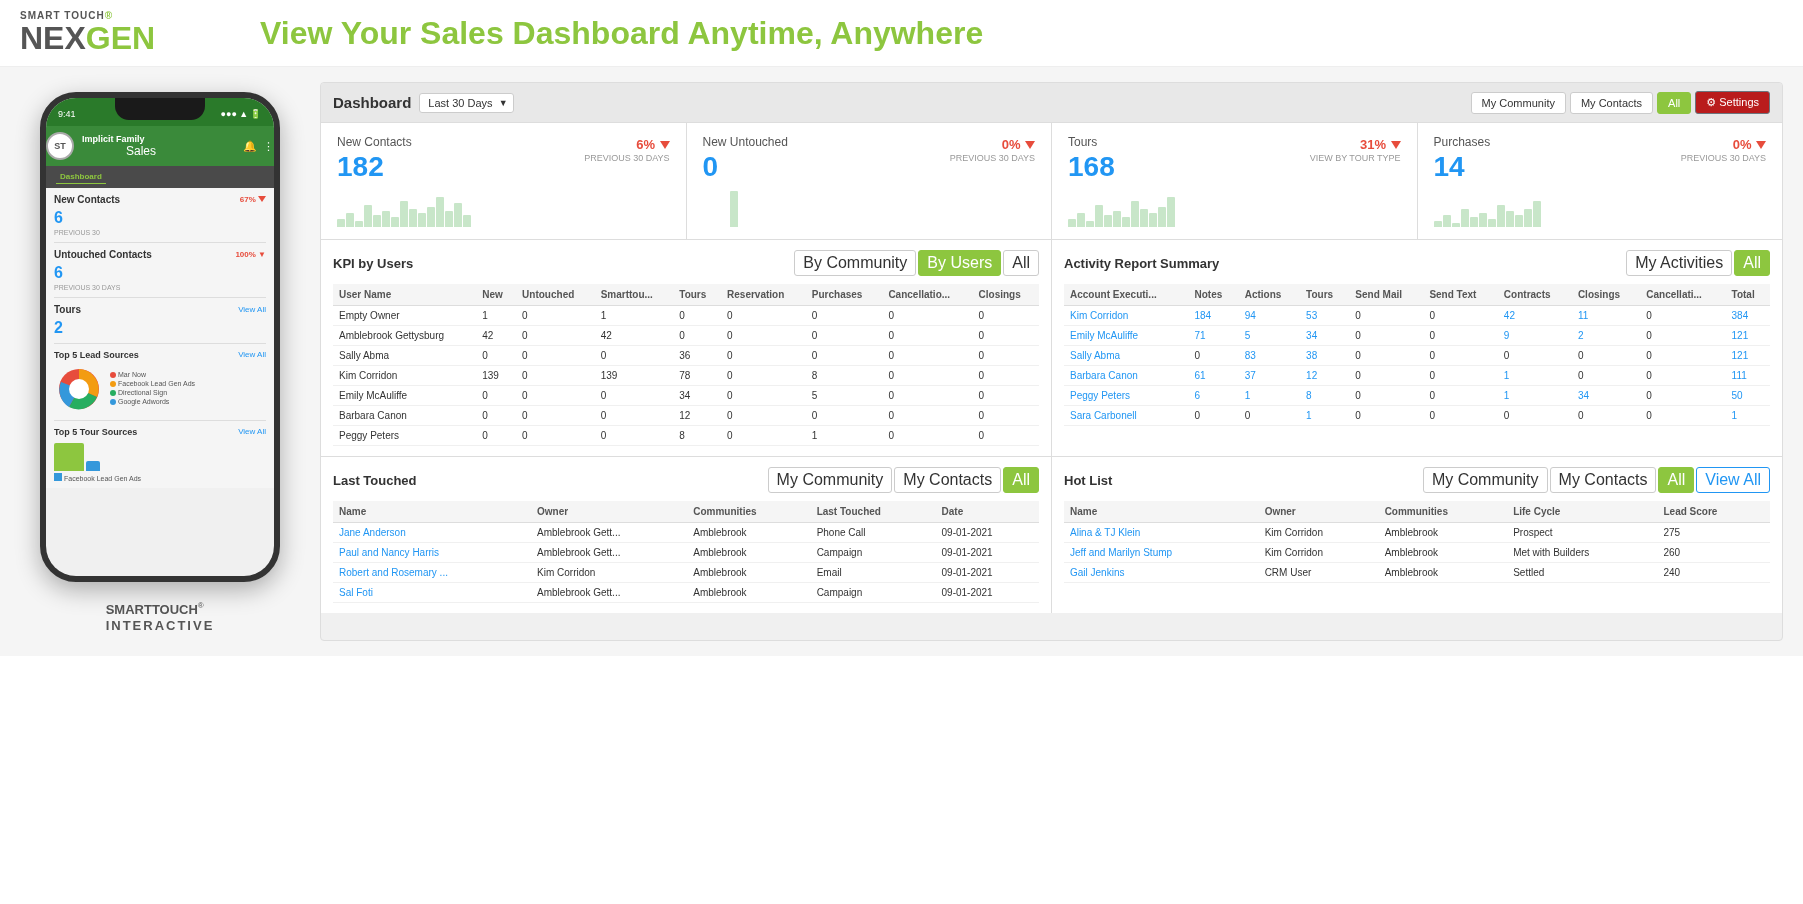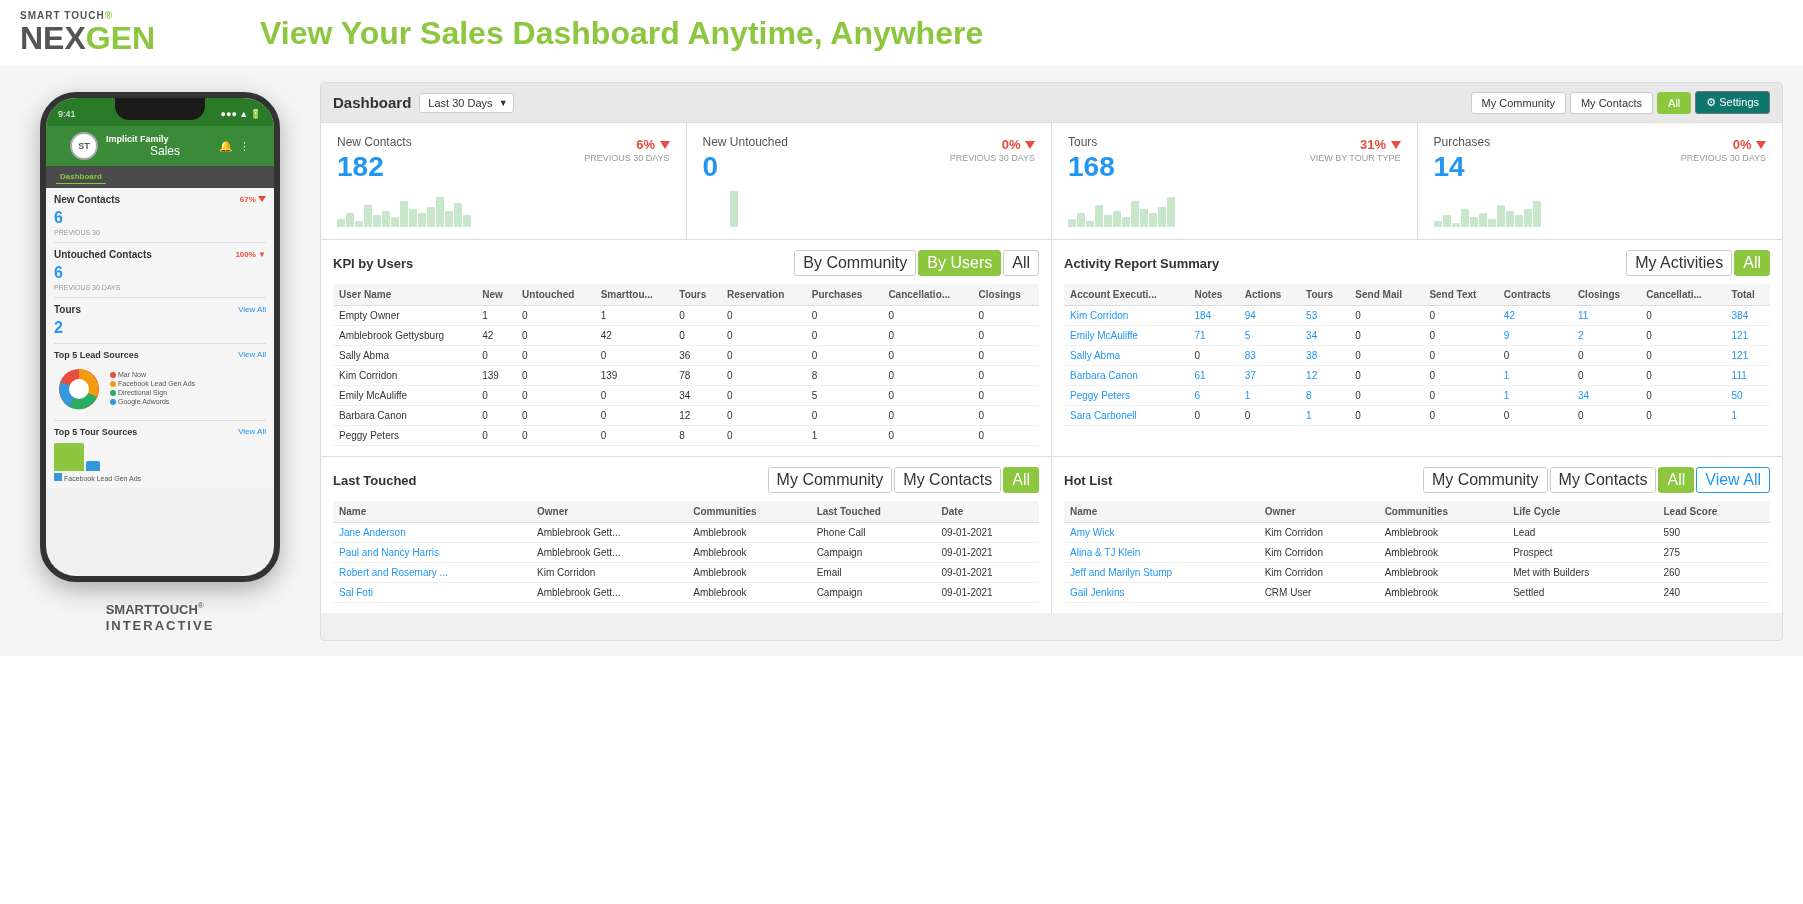--- a/index.html
+++ b/index.html
@@ -81,21 +81,21 @@
       display: flex;
       align-items: center;
       justify-content: space-between;
       padding: 0 12px;
       padding-top: 4px;
       font-size: 9px;
       color: white;
     }
     .phone-header {
       background: #3a8a3a;
-      padding: 6px 24px;
+      padding: 6px 0;
       display: flex;
       align-items: center;
       gap: 8px;
     }
     .phone-avatar {
       width: 28px;
       height: 28px;
       border-radius: 50%;
       background: #fff;
       border: 2px solid #aaa;
@@ -180,21 +180,21 @@
     .header-btn {
       padding: 4px 10px;
       border: 1px solid #ccc;
       background: #fff;
       border-radius: 3px;
       font-size: 11px;
       cursor: pointer;
       color: #333;
     }
     .header-btn.active { background: #8dc63f; color: #fff; border-color: #8dc63f; }
-    .header-btn.settings { background: #0f766e; color: #fff; border-color: #6c757d; }
+    .header-btn.settings { background: #b91c1c; color: #fff; border-color: #6c757d; }
 
     
     .kpi-row {
       display: grid;
       grid-template-columns: repeat(4, 1fr);
       gap: 1px;
       background: #ddd;
       border-bottom: 1px solid #ddd;
     }
     .kpi-card {
@@ -809,27 +809,20 @@
             <tr>
               <th>Name</th>
               <th>Owner</th>
               <th>Communities</th>
               <th>Life Cycle</th>
               <th>Lead Score</th>
             </tr>
           </thead>
           <tbody id="hot-list-body">
               <tr>
-                <td style="color: rgb(33, 150, 243); cursor: pointer;">Amy Wick</td>
-                <td>Kim Corridon</td>
-                <td>Amblebrook</td>
-                <td>Lead</td>
-                <td>590</td>
-              </tr>
-              <tr>
                 <td style="color: rgb(33, 150, 243); cursor: pointer;">Alina &amp; TJ Klein</td>
                 <td>Kim Corridon</td>
                 <td>Amblebrook</td>
                 <td>Prospect</td>
                 <td>275</td>
               </tr>
               <tr>
                 <td style="color: rgb(33, 150, 243); cursor: pointer;">Jeff and Marilyn Stump</td>
                 <td>Kim Corridon</td>
                 <td>Amblebrook</td>

